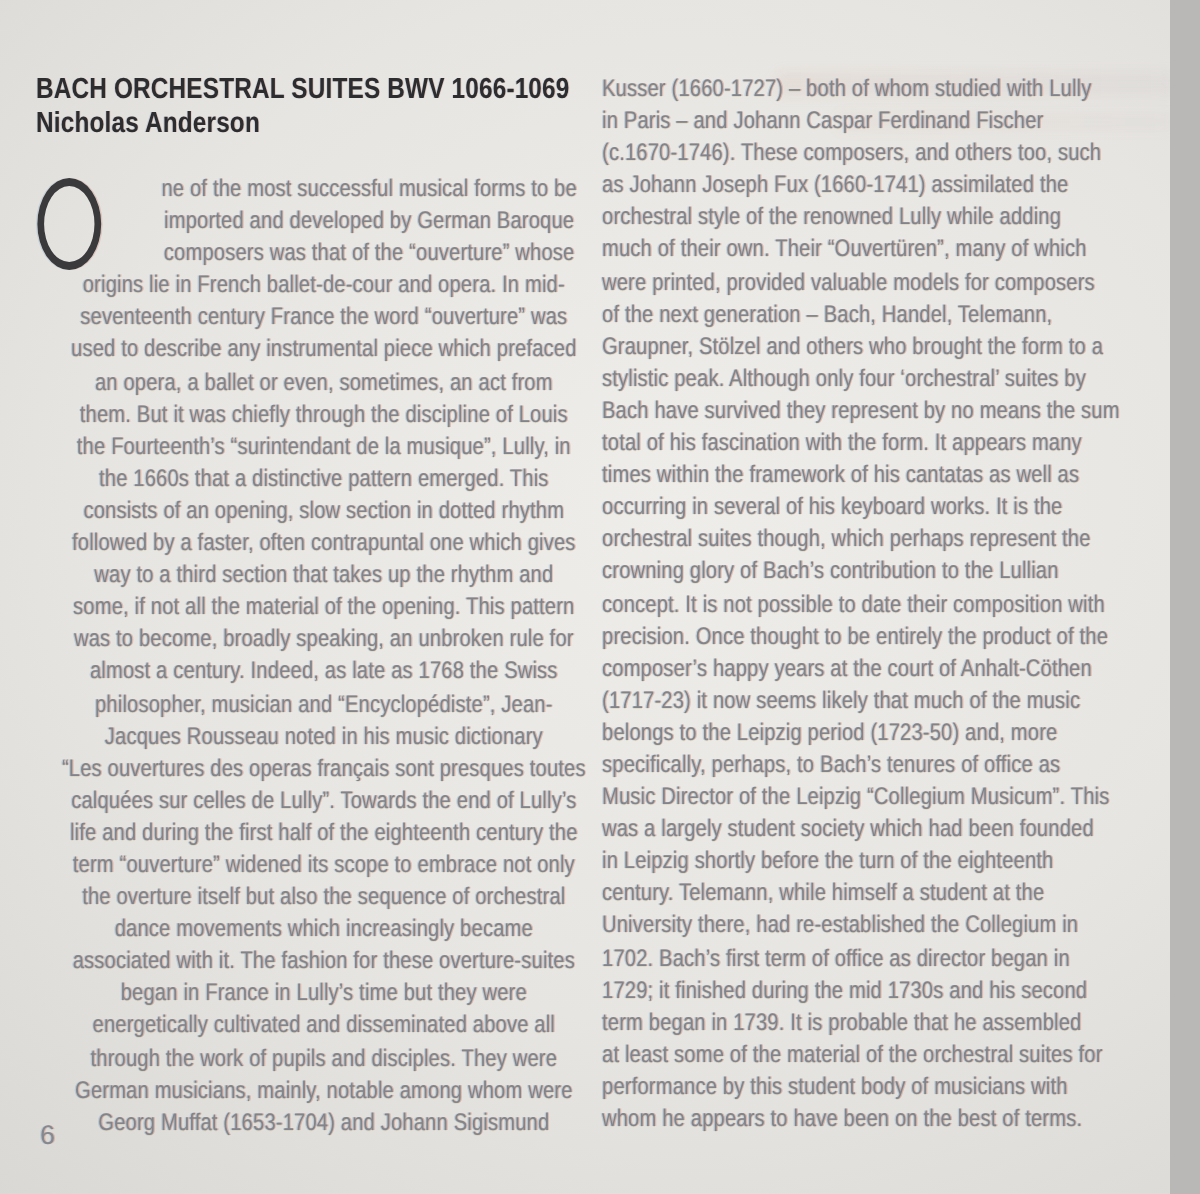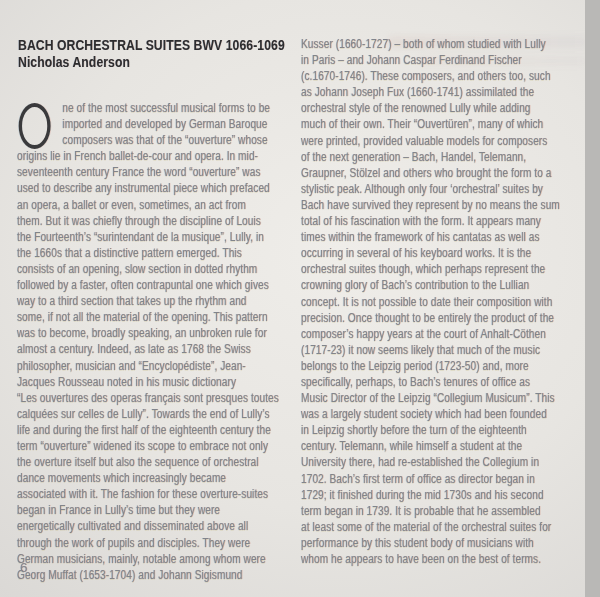--- a/index.html
+++ b/index.html
@@ -45,21 +45,21 @@
     line-height: 17px;
     color: #2d2d2f;
     white-space: nowrap;
     letter-spacing: 0.1px;
     text-shadow: 0.5px 0 0 rgba(180,80,60,0.22), -0.5px 0 0 rgba(70,120,180,0.20);
   }
 
   .col {
     position: absolute;
   }
-  .col.left  { left: 17px;  top: 100px; width: 290px; }
+  .col.left  { left: 17px;  top: 86px; width: 290px; text-align: center; }
   .col.right { left: 301px; top: 36px; width: 296px; }
 
   .tline {
     height: 16.1px;
     line-height: 16.1px;
     font-size: 12px;
     color: #81848b;
     white-space: nowrap;
     letter-spacing: 0.1px;
     text-shadow:

